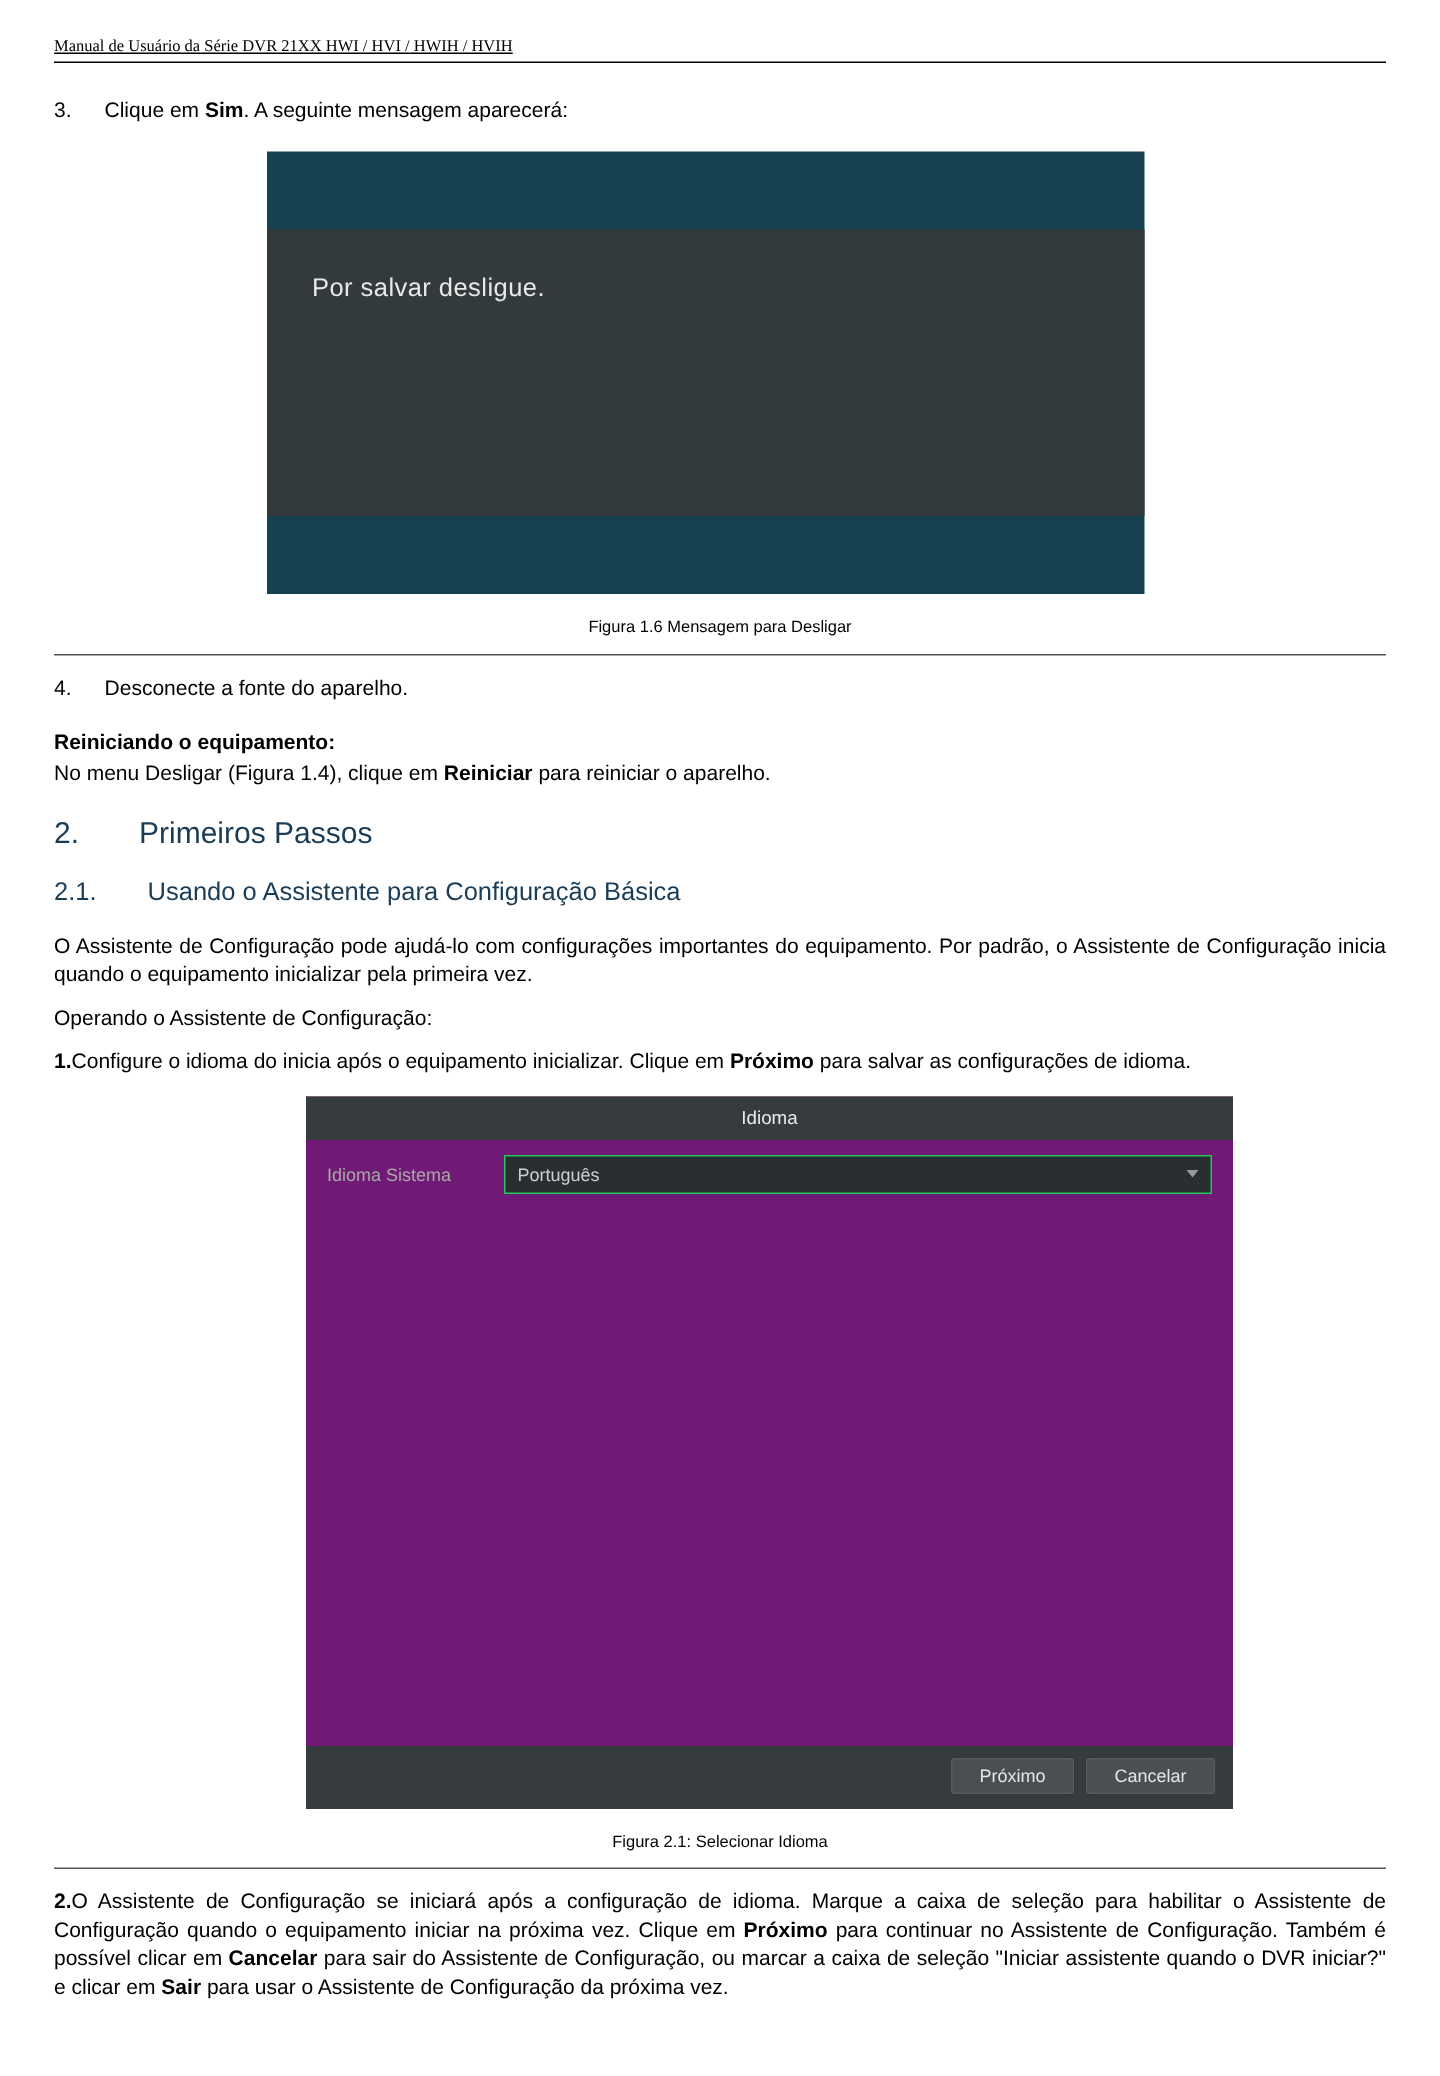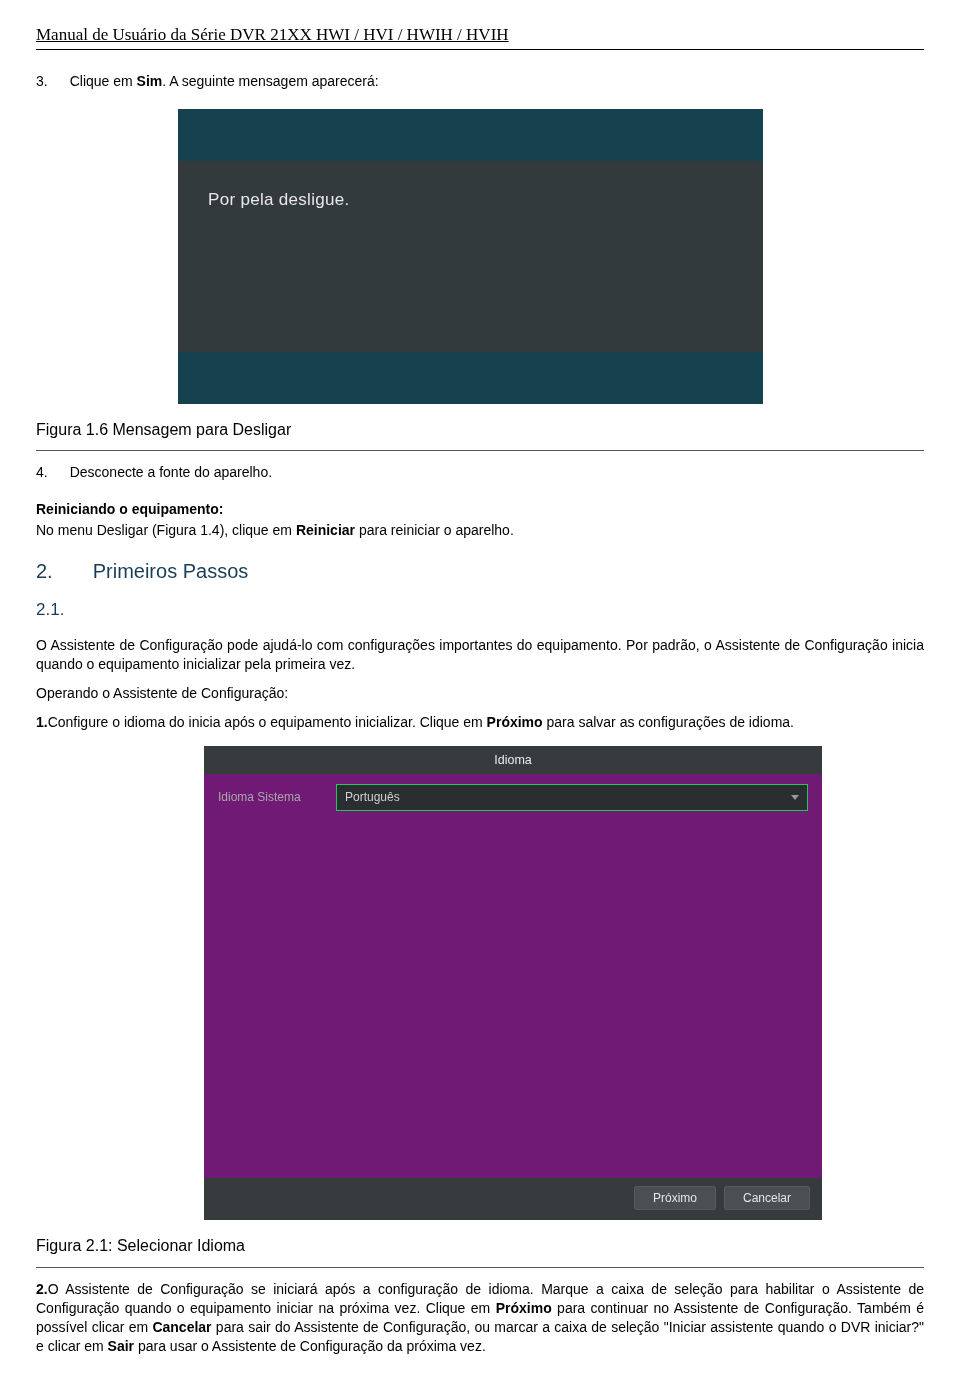--- a/index.html
+++ b/index.html
@@ -8,21 +8,21 @@
     font-size: 14px;
     color: #000;
     background: #fff;
     width: 960px;
     margin: 0 auto;
     padding: 24px 36px 36px 36px;
     line-height: 1.35;
   }
   .header-line {
     font-family: Georgia, "Times New Roman", serif;
-    font-size: 17px;
+    font-size: 11px;
     text-decoration: underline;
     padding-bottom: 2px;
   }
   .rule { border: none; border-top: 1px solid #000; margin: 0 0 22px 0; }
   .para { margin: 10px 0; }
   .num-hang { display: flex; gap: 22px; }
   .num-hang .num { flex: 0 0 auto; }
   .num-hang .txt { flex: 1 1 auto; }
   .bold { font-weight: 700; }
 
@@ -39,21 +39,22 @@
     left: 0; right: 0;
     top: 52px; bottom: 52px;
     background: #333a3c;
     padding: 28px 0 0 30px;
     color: #e8e8e8;
     font-family: Tahoma, "Segoe UI", sans-serif;
     font-size: 17px;
     letter-spacing: 0.3px;
   }
   .caption {
-    font-size: 16px;
+    text-align: center;
+    font-size: 11px;
     margin: 15px 0 10px 0;
   }
   .sep { border: none; border-top: 1px solid #555; margin: 4px 0 12px 0; }
 
   .sect-heading { font-weight: 700; margin-top: 18px; }
   .tight-line { margin: 2px 0; }
 
   .h2-row { display: flex; gap: 40px; font-size: 20px; color: #1a3d57; margin: 18px 0 8px 0; }
   .h3-row { display: flex; gap: 34px; font-size: 17px; color: #1a3d57; margin: 14px 0 14px 0; }
 
@@ -137,21 +138,21 @@
 
 <div class="para num-hang">
   <span class="num">3.</span>
   <span class="txt">
     <span>Clique em </span><span class="bold">Sim</span><span>. A seguinte mensagem aparecerá:</span>
   </span>
 </div>
 
 <div class="shutdown-box">
   <div class="shutdown-inner">
-    <span>Por pela desligue.</span>
+    <span>Por salvar desligue.</span>
   </div>
 </div>
 
 <div class="caption">Figura 1.6 Mensagem para Desligar</div>
 <hr class="sep">
 
 <div class="para num-hang">
   <span class="num">4.</span>
   <span class="txt">Desconecte a fonte do aparelho.</span>
 </div>
@@ -161,20 +162,21 @@
   <span>No menu Desligar (Figura 1.4), clique em </span><span class="bold">Reiniciar</span><span> para reiniciar o aparelho.</span>
 </div>
 
 <div class="h2-row">
   <span>2.</span>
   <span>Primeiros Passos</span>
 </div>
 
 <div class="h3-row">
   <span>2.1.</span>
+  <span>Usando o Assistente para Configuração Básica</span>
 </div>
 
 <div class="para justify">O Assistente de Configuração pode ajudá-lo com configurações importantes do equipamento. Por padrão, o Assistente de Configuração inicia quando o equipamento inicializar pela primeira vez.</div>
 
 <div class="para">Operando o Assistente de Configuração:</div>
 
 <div class="para">
   <span class="bold">1.</span><span>Configure o idioma do inicia após o equipamento inicializar. Clique em </span><span class="bold">Próximo</span><span> para salvar as configurações de idioma.</span>
 </div>
 

